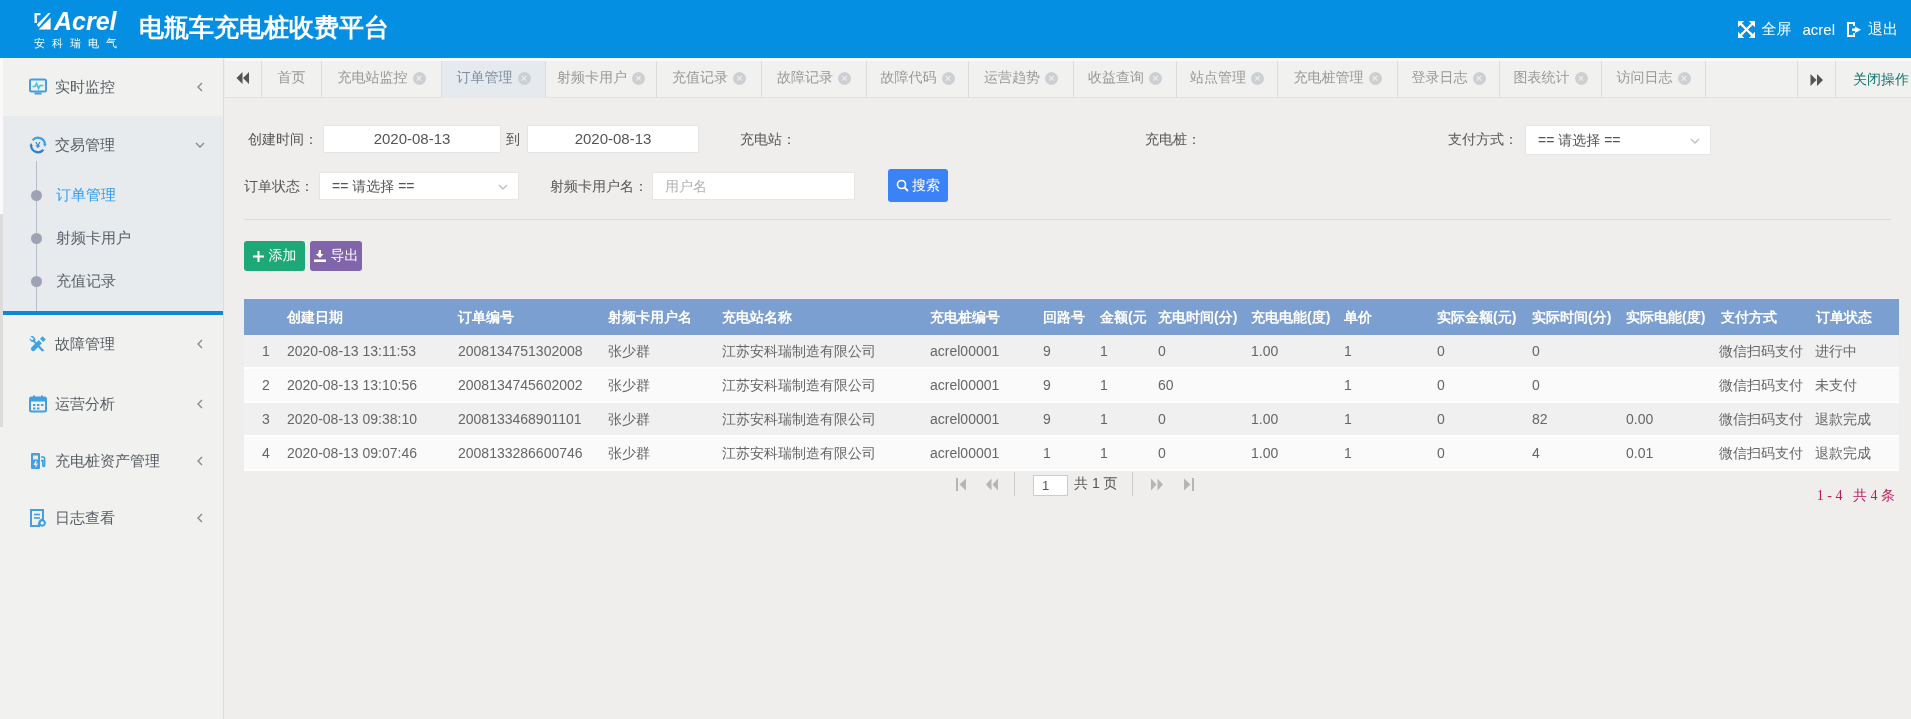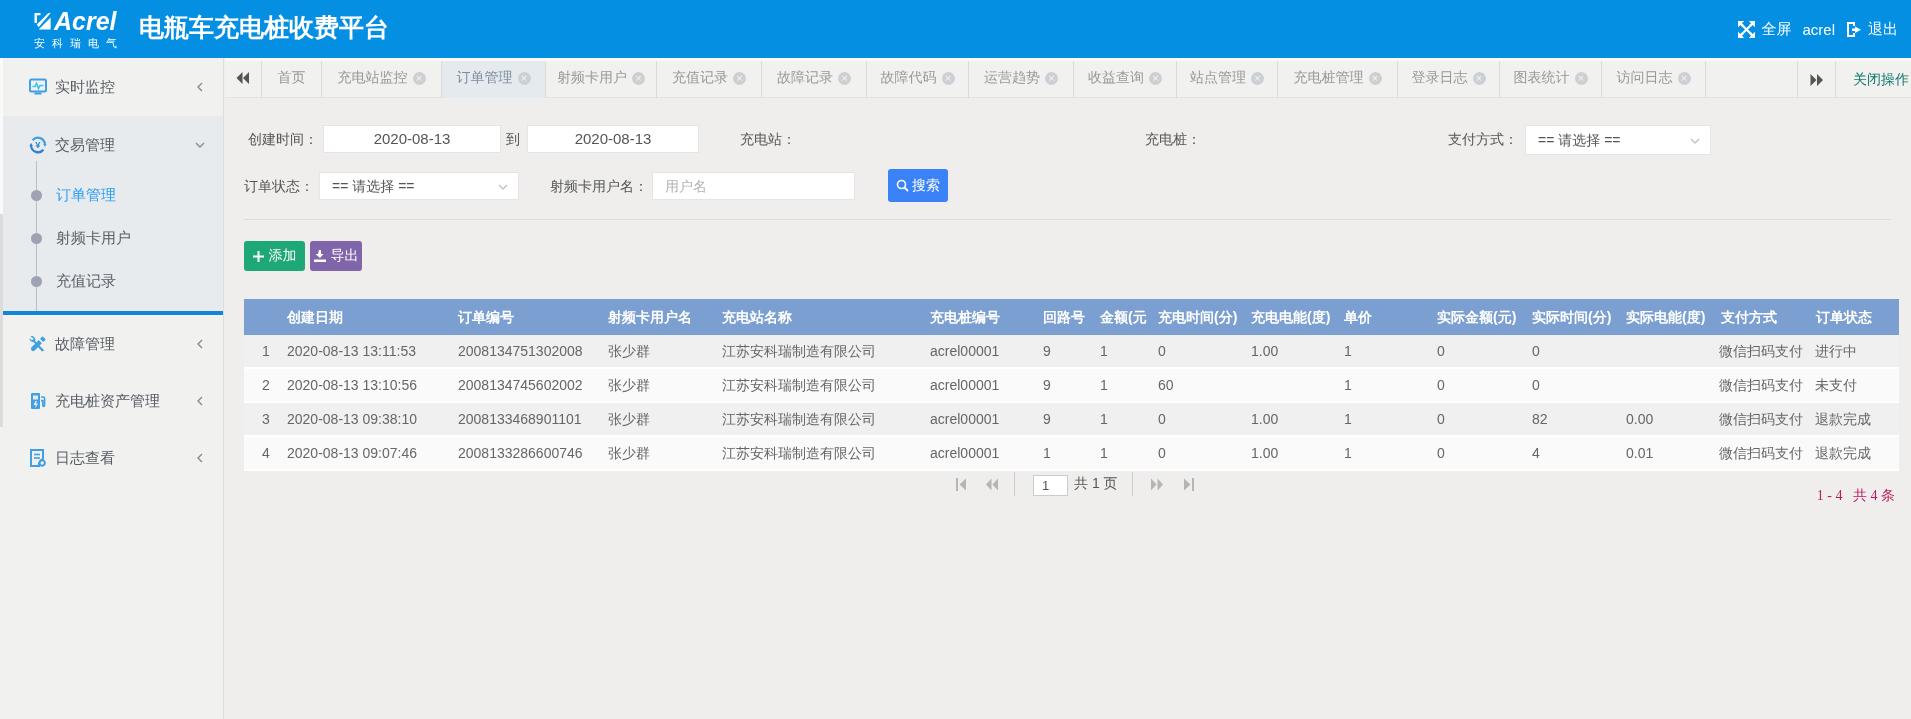--- a/index.html
+++ b/index.html
@@ -163,20 +163,37 @@
     </div>
     <div class="bluebar"></div>
   </div>
   <div class="mi" style="margin-top:0px;">
     <svg class="ic" viewBox="0 0 18 18">
       <path d="M1.2 1.6 a3.6 3.6 0 0 1 5 4.6 l9.2 9.2 -2.4 1 -8.6 -9.4 a3.6 3.6 0 0 1 -3.8 -4 l2.4 2.4 1.8 -1.8 z" fill="#41a0e2"></path>
       <path d="M13.6 1.2 l3.2 3.2 -2.6 2.6 -3.2 -3.2 z" fill="#41a0e2"></path>
       <path d="M9.8 5.1 l3.1 3.1 -7.2 7.2 a1.6 1.6 0 0 1 -3.1 -3.1 z" fill="#41a0e2"></path>
     </svg>
     <span class="tx">故障管理</span>
+    <svg class="ch" viewBox="0 0 12 12">
+        <polyline points="8,2 4,6 8,10" fill="none" stroke="#8a8a8a" stroke-width="1.4"></polyline>
+      </svg>
+  </div>
+  <div class="mi" style="margin-top:2px;">
+    <svg class="ic" viewBox="0 0 18 18">
+      <rect x="1" y="2.5" width="16" height="14" rx="1.5" fill="none" stroke="#41a0e2" stroke-width="2"></rect>
+      <rect x="1" y="2.5" width="16" height="4" fill="#41a0e2"></rect>
+      <rect x="4" y="0.5" width="2" height="4" fill="#41a0e2"></rect>
+      <rect x="12" y="0.5" width="2" height="4" fill="#41a0e2"></rect>
+      <rect x="4" y="9" width="2.4" height="2" fill="#41a0e2"></rect>
+        <rect x="8" y="9" width="2.4" height="2" fill="#41a0e2"></rect>
+        <rect x="12" y="9" width="2.4" height="2" fill="#41a0e2"></rect>
+      <rect x="4" y="12.5" width="2.4" height="2" fill="#41a0e2"></rect>
+        <rect x="8" y="12.5" width="2.4" height="2" fill="#41a0e2"></rect>
+    </svg>
+    <span class="tx">运营分析</span>
     <svg class="ch" viewBox="0 0 12 12">
         <polyline points="8,2 4,6 8,10" fill="none" stroke="#8a8a8a" stroke-width="1.4"></polyline>
       </svg>
   </div>
   <div class="mi" style="margin-top:-1px;">
     <svg class="ic" viewBox="0 0 18 18">
       <rect x="2" y="1" width="9" height="16" rx="1" fill="#41a0e2"></rect>
       <rect x="4" y="3.5" width="5" height="4" fill="#e7ebee"></rect>
       <path d="M12 5 h2 a1.6 1.6 0 0 1 1.6 1.6 v7 a0.9 0.9 0 0 1 -1.8 0 v-5 h-1.8" fill="none" stroke="#41a0e2" stroke-width="1.6"></path>
       <path d="M6.5 9 l-2 4 h2 l0 3 2.5 -4.5 h-2 l1 -2.5 z" fill="#e7ebee"></path>

